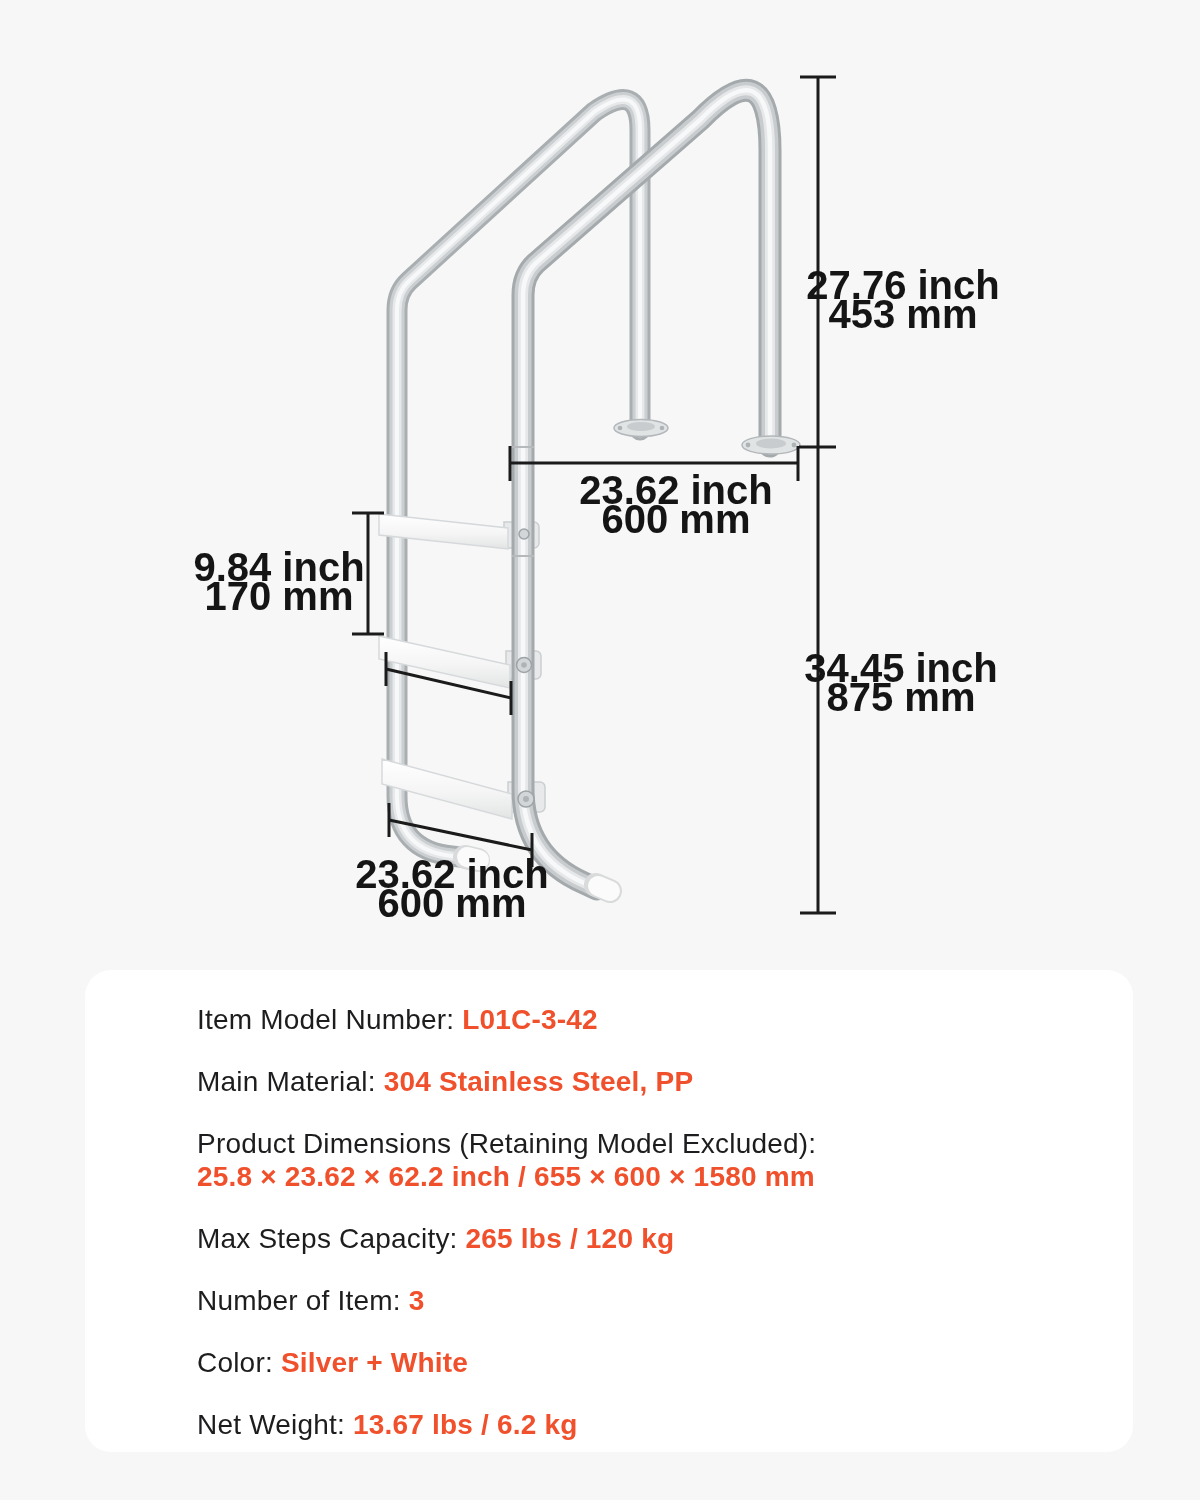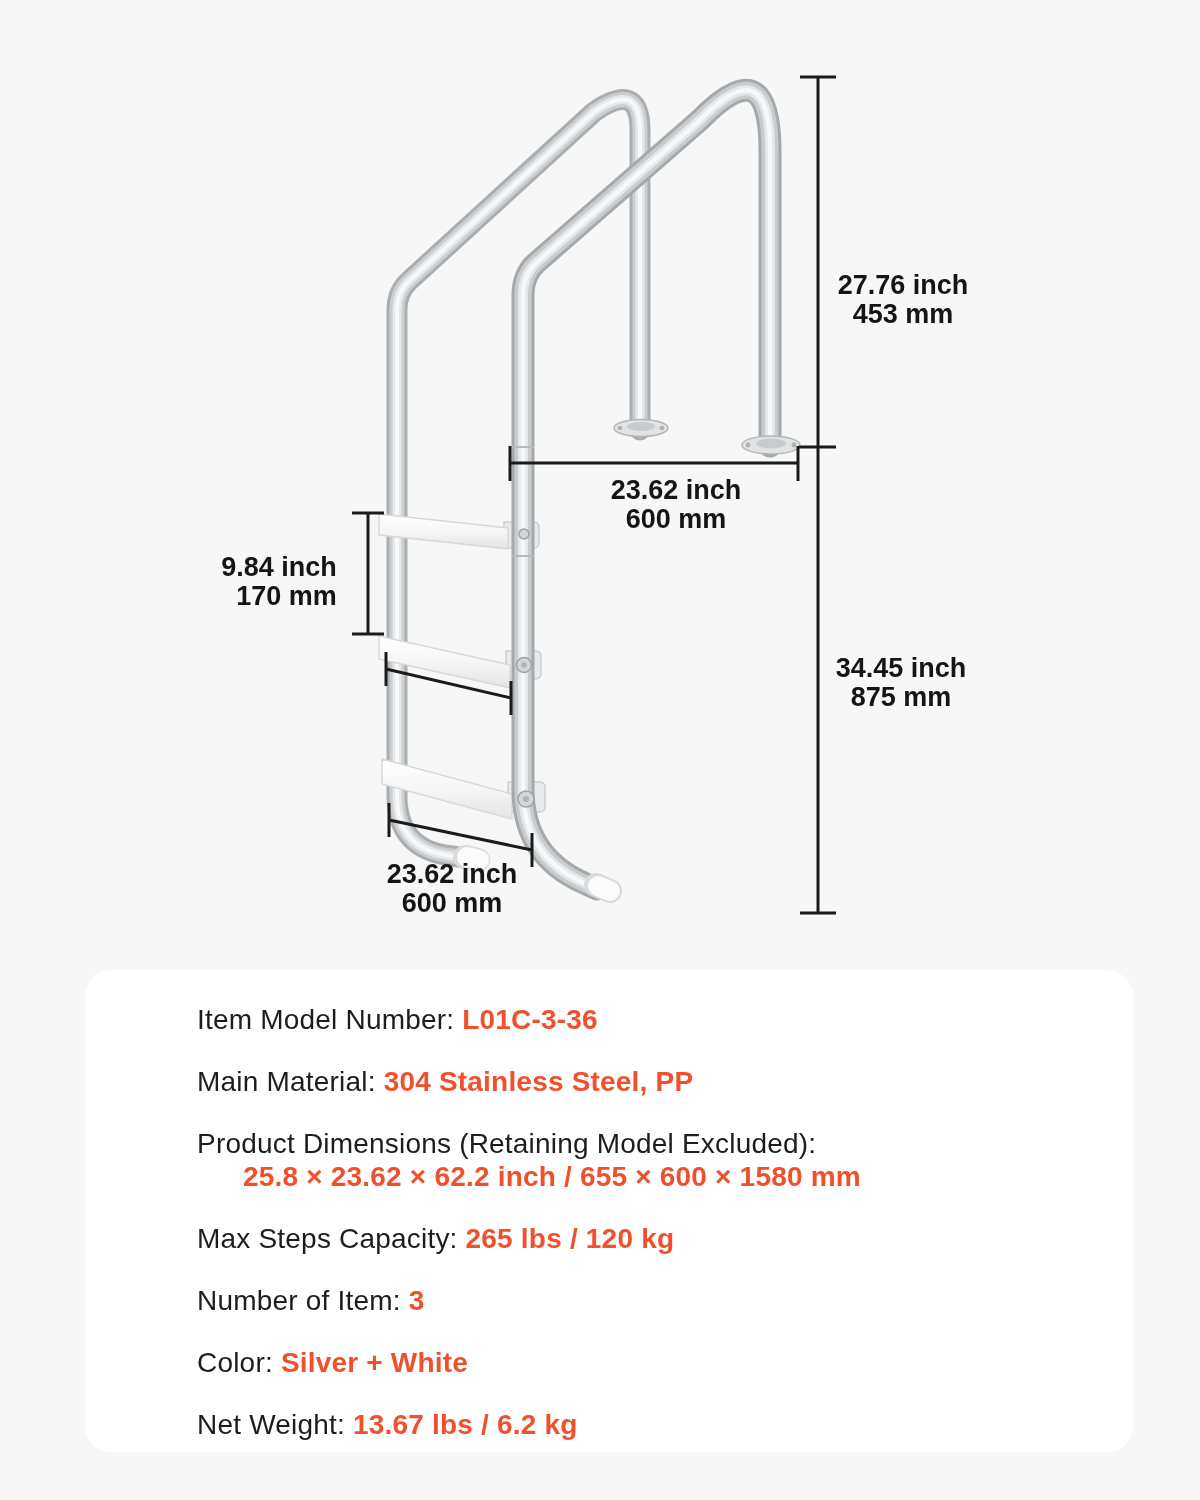--- a/index.html
+++ b/index.html
@@ -30,37 +30,37 @@
   .bolt{fill:#d3d6d8;stroke:#9da3a6;stroke-width:1.5;}
   .bolt-core{fill:#aeb3b6;}
   .seam{stroke:#b5b9bc;stroke-width:2;}
   .flange{fill:#e1e4e5;stroke:#b3b7ba;stroke-width:1.5;}
   .flange-hub2{fill:#c8ccce;}
   .cap-under{fill:none;stroke:#d8dadb;stroke-width:24;stroke-linecap:round;}
   .cap{fill:none;stroke:#fbfbfb;stroke-width:20;stroke-linecap:round;}
 
   .dim-label{
     position:absolute;transform:translateX(-50%);
-    text-align:center;font-weight:bold;font-size:27px;line-height:29px;
+    text-align:center;font-weight:bold;font-size:40px;line-height:29px;
     color:#151515;white-space:nowrap;z-index:3;
   }
   .dim-label span{display:block;}
 
   .spec-card{
     position:absolute;left:85px;top:970px;width:1048px;height:482px;
     background:#ffffff;border-radius:26px;box-sizing:border-box;
     padding:33px 40px 0 112px;z-index:2;
   }
   .spec-row{
     font-size:28px;line-height:33px;color:#1d1d1f;margin-bottom:29px;
     letter-spacing:0.2px;
   }
   .spec-row:last-child{margin-bottom:16px;}
   .spec-value{color:var(--accent);font-weight:bold;}
-  .spec-value.block{display:block;margin-left:46px;}
+  .spec-value.block{display:block;}
 </style>
 </head>
 <body>
 
 <div class="stage">
 
   <svg class="diagram-svg" width="1200" height="950" viewBox="0 0 1200 950">
     <defs>
       <path id="railBack" d="M 640 430 L 640 130 Q 640 80 594 112 L 409 281 Q 397 292 397 310 L 397 796 Q 397 850 452 856 L 467 858"></path>
       <path id="railFront" d="M 770 446 L 770 150 Q 770 48 700 120 L 536 263 Q 523 275 523 295 L 523 789 Q 523 856 584 883 L 597 889"></path>
@@ -152,36 +152,36 @@
   </svg>
 
   <div class="dim-label" style="left:903px;top:271px;">
     <span>27.76 inch</span>
     <span>453 mm</span>
   </div>
   <div class="dim-label" style="left:676px;top:476px;">
     <span>23.62 inch</span>
     <span>600 mm</span>
   </div>
-  <div class="dim-label" style="left:279px;top:553px;text-align:right;">
+  <div class="dim-label" style="left:279px;top:553px;">
     <span>9.84 inch</span>
     <span>170 mm</span>
   </div>
   <div class="dim-label" style="left:901px;top:654px;">
     <span>34.45 inch</span>
     <span>875 mm</span>
   </div>
   <div class="dim-label" style="left:452px;top:860px;">
     <span>23.62 inch</span>
     <span>600 mm</span>
   </div>
 
   <div class="spec-card">
     <div class="spec-row">
-      <span class="spec-label">Item Model Number: </span><span class="spec-value">L01C-3-36</span>
+      <span class="spec-label">Item Model Number: </span><span class="spec-value">L01C-3-42</span>
     </div>
     <div class="spec-row">
       <span class="spec-label">Main Material: </span><span class="spec-value">304 Stainless Steel, PP</span>
     </div>
     <div class="spec-row">
       <span class="spec-label">Product Dimensions (Retaining Model Excluded):</span>
       <span class="spec-value block">25.8 × 23.62 × 62.2 inch / 655 × 600 × 1580 mm</span>
     </div>
     <div class="spec-row">
       <span class="spec-label">Max Steps Capacity: </span><span class="spec-value">265 lbs / 120 kg</span>

